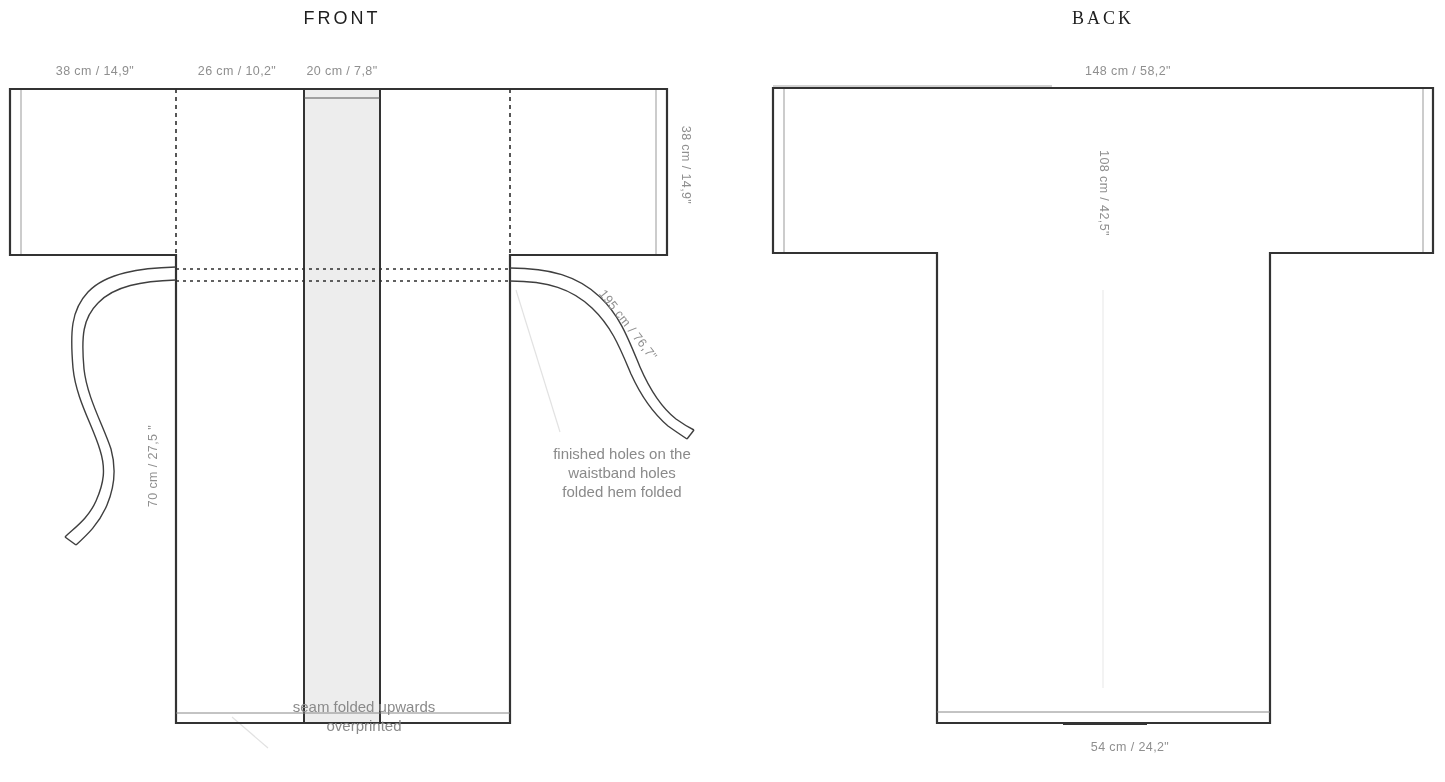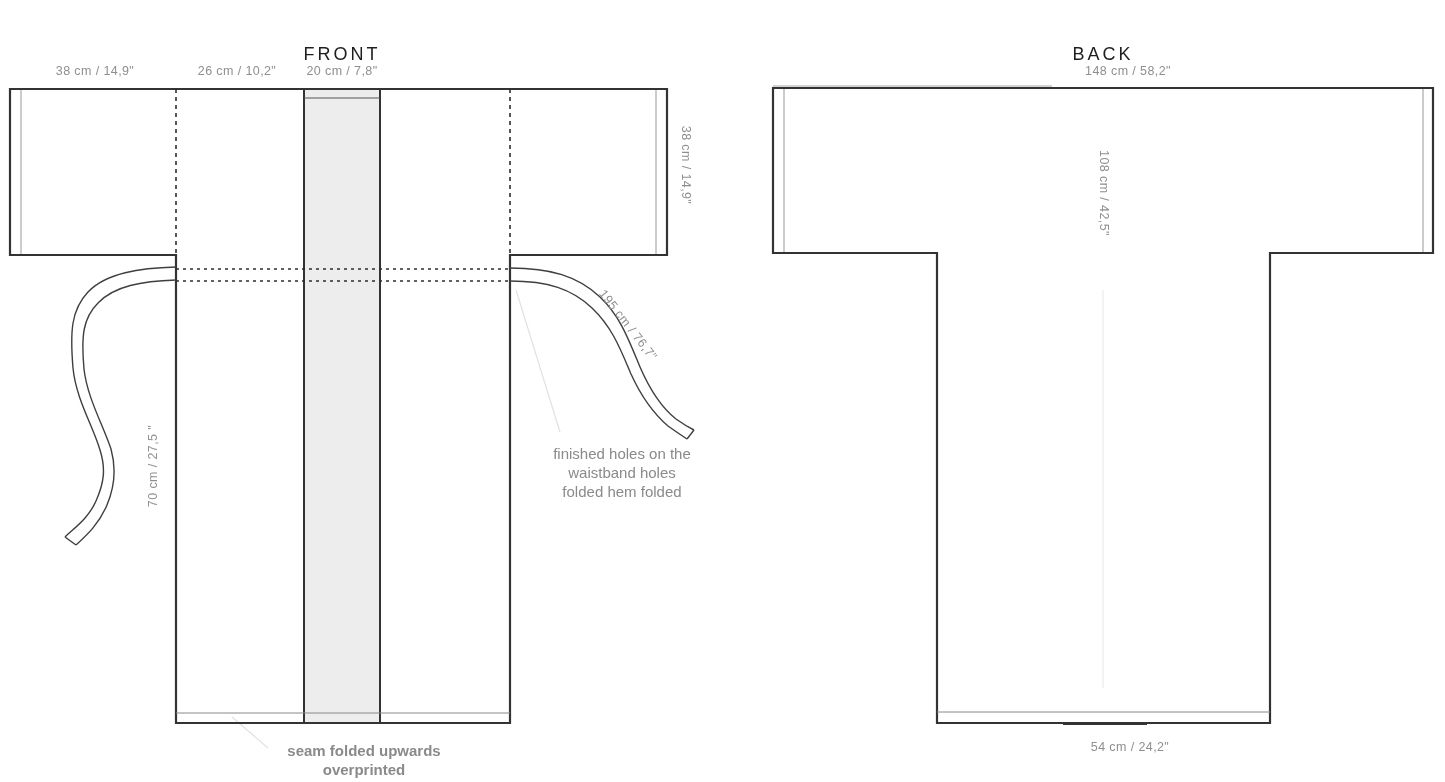--- a/index.html
+++ b/index.html
@@ -19,21 +19,20 @@
     text-align:center;
     white-space:nowrap;
   }
   .title{
     position:absolute;
     color:#1e1e1e;
     font-size:18px;
     font-weight:500;
     letter-spacing:3px;
     text-align:center;
-    margin-top:36px;
   }
   .caption{
     position:absolute;
     color:#8a8a8a;
     font-size:15px;
     line-height:19px;
     text-align:center;
   }
   .rot90{transform:rotate(90deg);transform-origin:center center;}
   .rotm90{transform:rotate(-90deg);transform-origin:center center;}
@@ -117,26 +116,26 @@
   <div class="label rot52" style="left:580px;top:318px;width:96px;">195 cm / 76,7"</div>
 
   <div class="label rotm90" style="left:105px;top:459px;width:96px;">70 cm / 27,5 "</div>
 
   <div class="caption" style="left:522px;top:444px;width:200px;text-align:center;">
     <div>finished holes on the</div>
     <div>waistband holes</div>
     <div>folded hem folded</div>
   </div>
 
-  <div class="caption" style="left:264px;top:741px;width:200px;font-weight:bold;">
+  <div class="caption" style="left:264px;top:697px;width:200px;">
     <div>seam folded upwards</div>
     <div>overprinted</div>
   </div>
 
-  <div class="title" style="left:1003px;top:8px;width:200px;">BACK</div>
+  <div class="title" style="left:1003px;top:8px;width:200px;font-family:Liberation Serif, serif;">BACK</div>
 
   <div class="label" style="left:1048px;top:64px;width:160px;">148  cm / 58,2"</div>
 
   <div class="label rot90" style="left:1056px;top:186px;width:96px;">108 cm / 42,5"</div>
 
   <div class="label" style="left:1050px;top:740px;width:160px;">54  cm / 24,2"</div>
 
 </div>
 
 </body></html>

